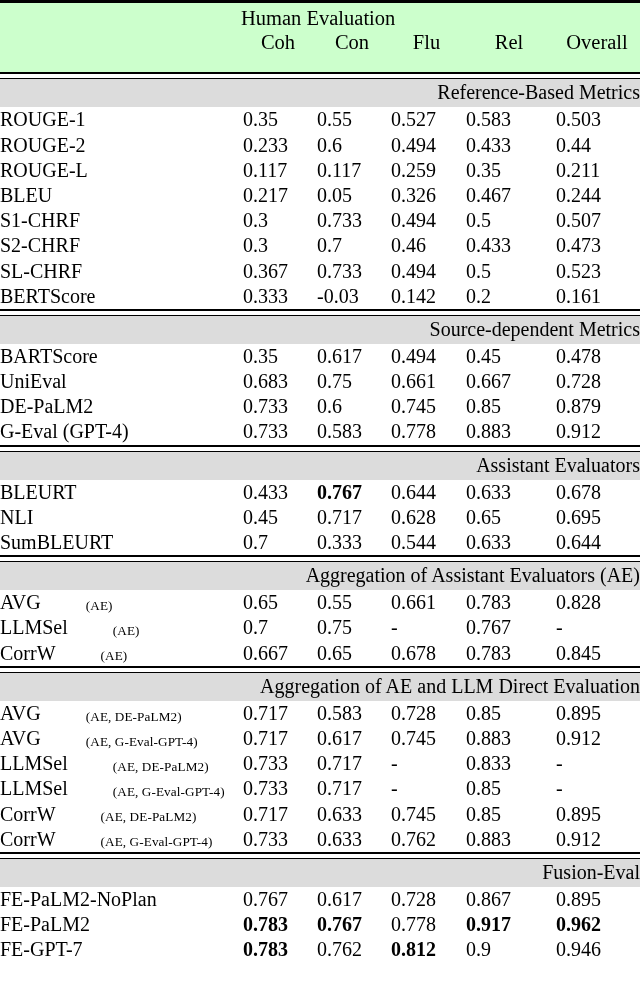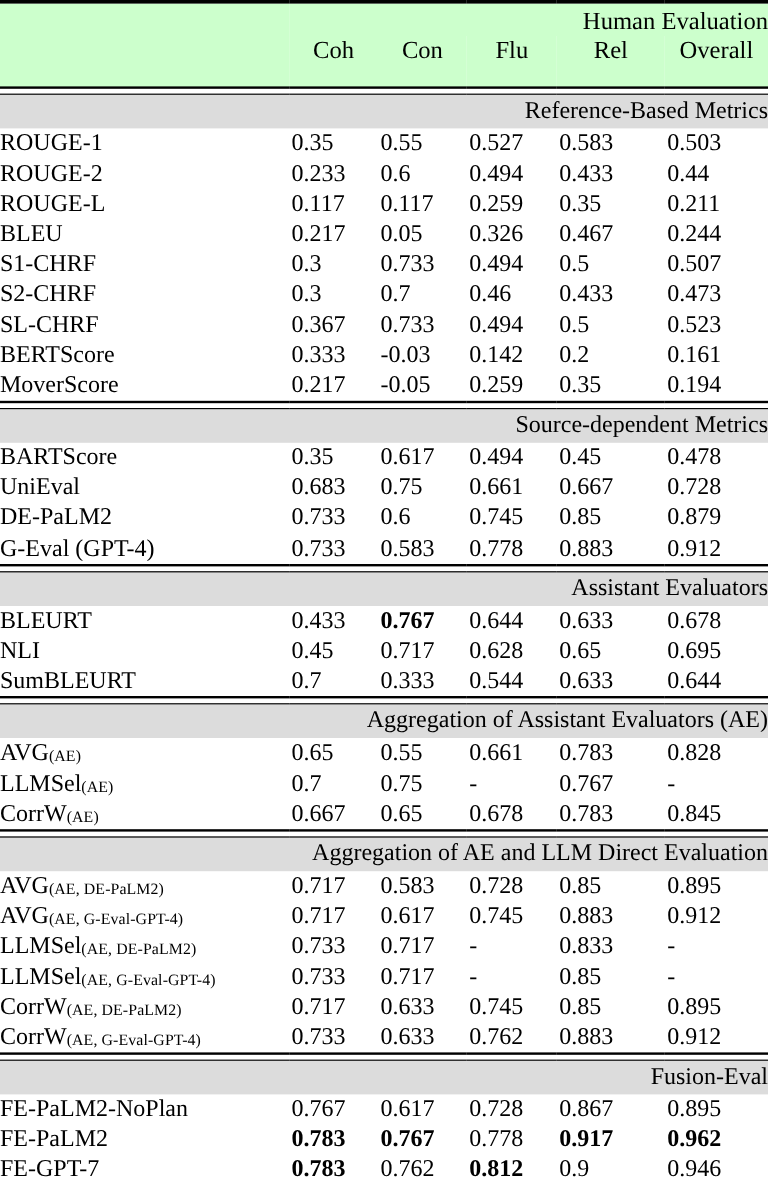--- a/index.html
+++ b/index.html
@@ -48,21 +48,21 @@
     border-top: 2px solid #000;
     border-bottom: 1px solid #000;
   }
 
   
   tr.hdr-group td,
   tr.hdr-cols td {
     background: #ccffcc;
   }
   tr.hdr-group td.group-title {
-    text-align: right;
+    text-align: left;
     padding: 3px 0 0 0;
     font-size: 20.5px;
     line-height: 1.18;
   }
   tr.hdr-group td.blank-left { padding: 0; }
 
   tr.hdr-cols td {
     text-align: center;
     padding: 0 0 18px 0;
     font-size: 20.5px;
@@ -94,20 +94,21 @@
     text-align: left;
     padding-left: 2px;
   }
   td.val.bold { font-weight: bold; }
 
   
   .sub {
     font-size: 0.66em;
     letter-spacing: 0.1px;
     vertical-align: -0.06em;
+    margin-left: 45px;
   }
 </style>
 </head>
 <body>
 
 <div id="table-wrap">
   <table id="results-table">
     <colgroup>
       <col class="c-metric">
       <col class="c-coh">
@@ -195,28 +196,20 @@
           <td class="val">0.523</td>
         </tr>
         <tr class="data-row">
           <td class="metric-name"><span>BERTScore</span></td>
           <td class="val">0.333</td>
           <td class="val">-0.03</td>
           <td class="val">0.142</td>
           <td class="val">0.2</td>
           <td class="val">0.161</td>
         </tr>
-        <tr class="data-row">
-          <td class="metric-name"><span>MoverScore</span></td>
-          <td class="val">0.217</td>
-          <td class="val">-0.05</td>
-          <td class="val">0.259</td>
-          <td class="val">0.35</td>
-          <td class="val">0.194</td>
-        </tr>
         <tr class="rule-double">
           <td colspan="6"></td>
         </tr>
         <tr class="section-row">
           <td colspan="6">Source-dependent Metrics</td>
         </tr>
         <tr class="data-row">
           <td class="metric-name"><span>BARTScore</span></td>
           <td class="val">0.35</td>
           <td class="val">0.617</td>

